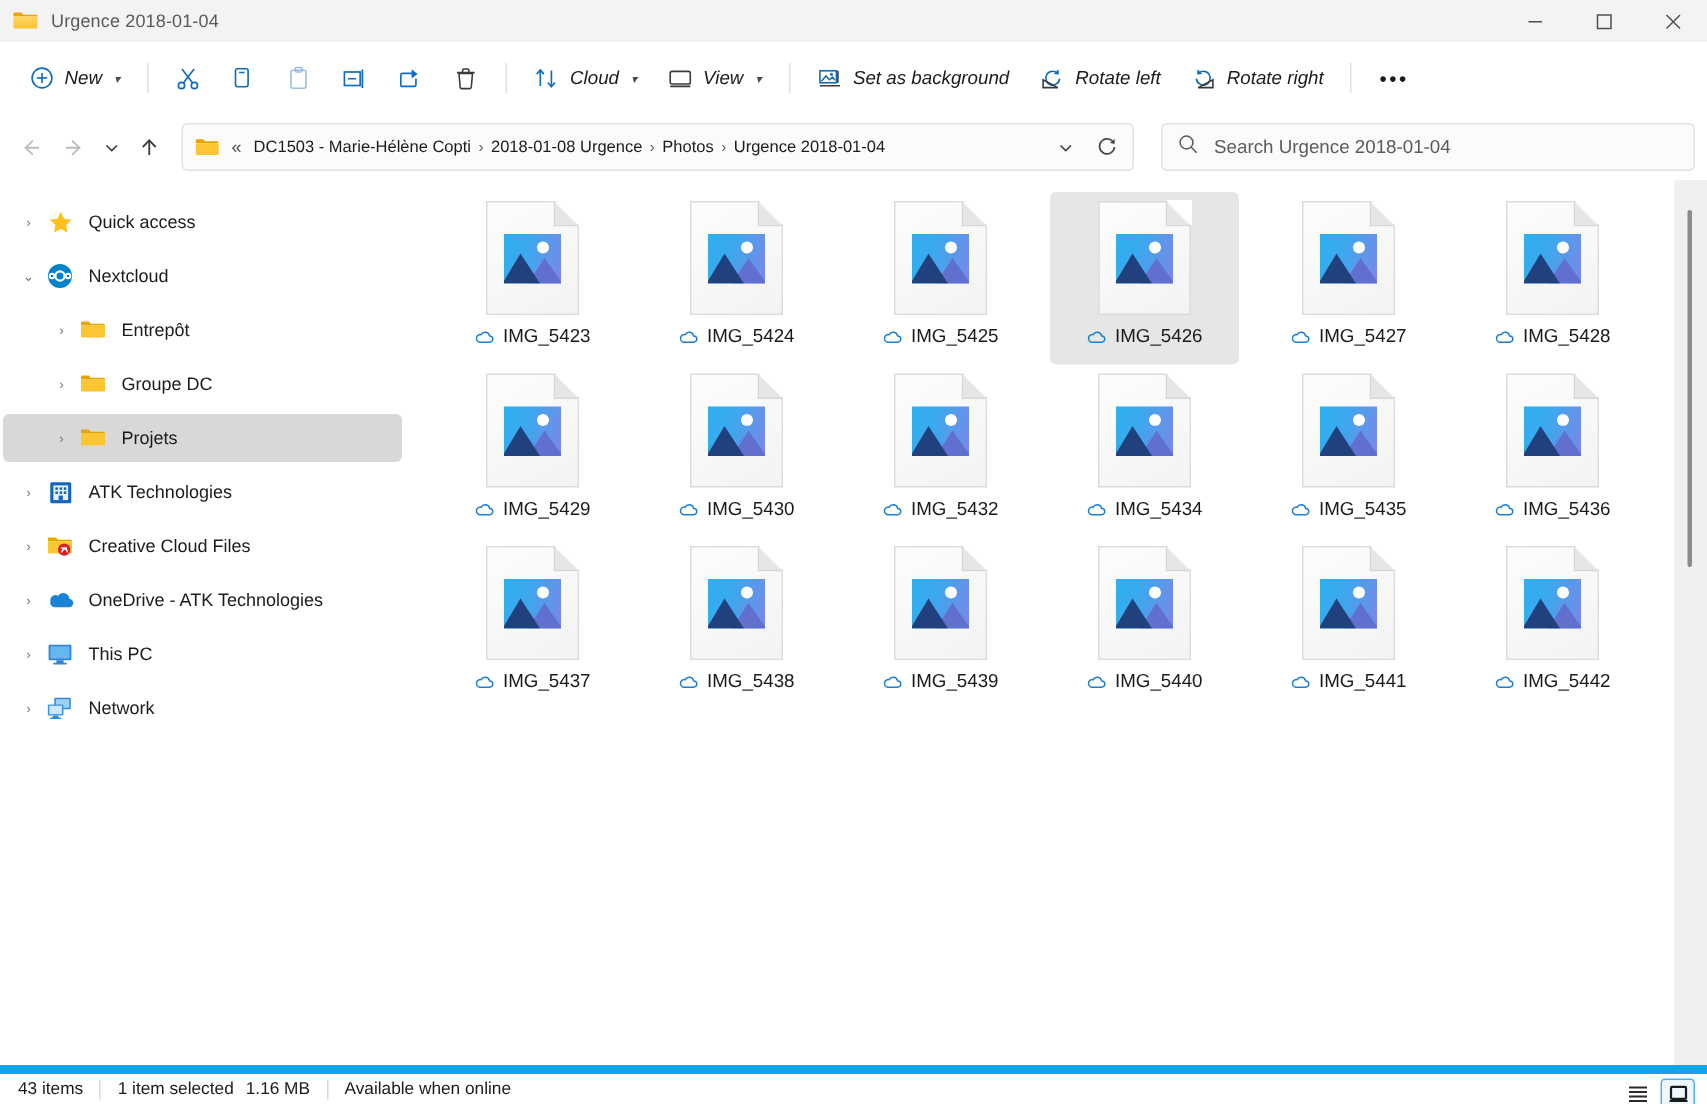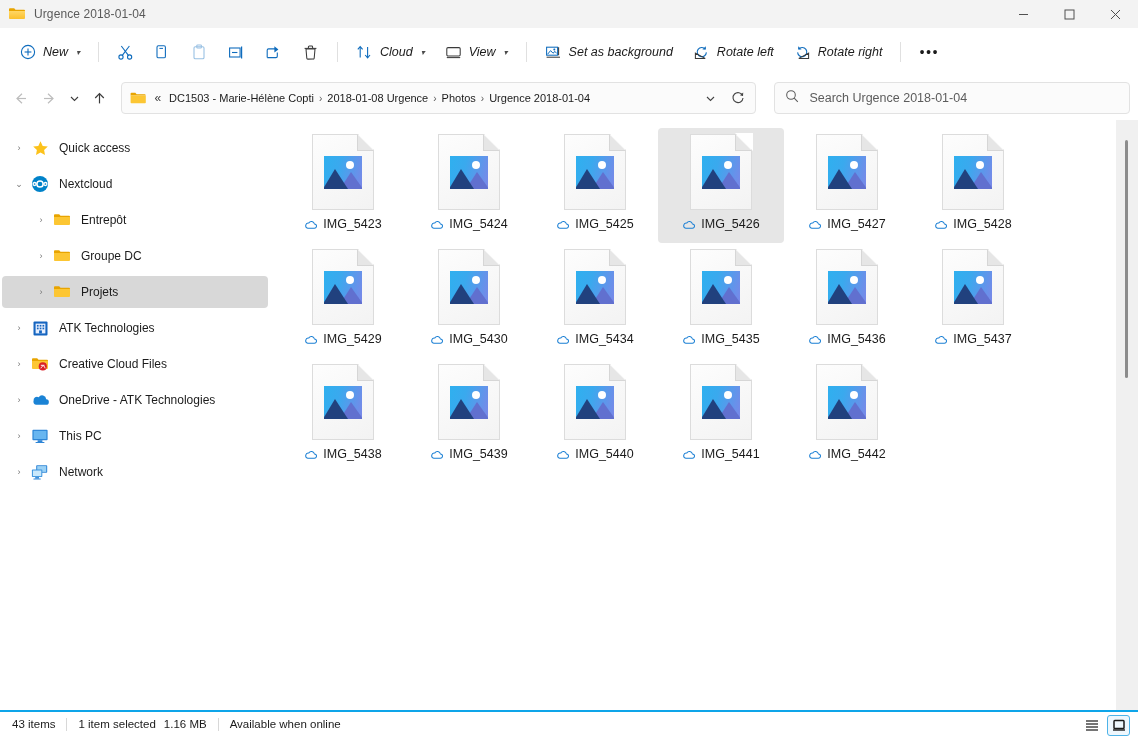--- a/index.html
+++ b/index.html
@@ -160,22 +160,22 @@
 
   
   .content {
     flex: 1;
     position: relative;
     background: #ffffff;
     overflow: hidden;
   }
   .grid {
     position: absolute;
-    left: 10px; top: 8px; right: 40px;
-    display: flex; flex-wrap: wrap;
+    left: 22px; top: 8px; right: 40px;
+    display: flex; flex-wrap: wrap; justify-content: space-between;
   }
   .tile {
     width: 126px; height: 115px;
     margin: 0 0 0 0;
     display: flex; flex-direction: column;
     align-items: center;
     border-radius: 4px;
     padding-top: 6px;
   }
   .tile.selected { background: #e6e6e6; }
@@ -250,21 +250,21 @@
     left: 9px; width: 3px;
     top: 20px; height: 238px;
     background: #8c8c8c;
     border-radius: 2px;
   }
 
   
   .statusbar {
     height: 16px; min-height: 26px;
     background: #ffffff;
-    border-top: 2px solid #0ea5e9;
+    border-top: 6px solid #0ea5e9;
     display: flex; align-items: center;
     padding: 0 8px 0 12px;
     position: relative;
   }
   .st-text { font-size: 11.5px; color: #1b1b1b; }
   .st-sep { width: 1px; height: 13px; background: #d8d8d8; margin: 0 11px; }
   .view-toggles {
     position: absolute; right: 8px; top: 0;
     height: 26px; display: flex; align-items: center; gap: 4px;
   }
@@ -813,20 +813,38 @@
               <div class="pic">
                 <div class="sun"></div>
                 <div class="mtn-right"></div>
                 <div class="mtn-left"></div>
               </div>
             </div>
             <div class="tile-label">
               <svg class="cloud-ico" viewBox="0 0 16 12">
                 <path d="M4.3 10.2 h7.6 a2.4 2.4 0 0 0 0-4.8 a3.4 3.4 0 0 0-6.4-1 A2.7 2.7 0 0 0 4.3 10.2 z" fill="none" stroke="#1a7fd4" stroke-width="1.15" stroke-linejoin="round"></path>
               </svg>
+              <span>IMG_5432</span>
+            </div>
+          </div>
+          <div class="tile">
+            <div class="thumb">
+              <div class="page"></div>
+              <div class="page-corner"></div>
+              <div class="page-fold"></div>
+              <div class="pic">
+                <div class="sun"></div>
+                <div class="mtn-right"></div>
+                <div class="mtn-left"></div>
+              </div>
+            </div>
+            <div class="tile-label">
+              <svg class="cloud-ico" viewBox="0 0 16 12">
+                <path d="M4.3 10.2 h7.6 a2.4 2.4 0 0 0 0-4.8 a3.4 3.4 0 0 0-6.4-1 A2.7 2.7 0 0 0 4.3 10.2 z" fill="none" stroke="#1a7fd4" stroke-width="1.15" stroke-linejoin="round"></path>
+              </svg>
               <span>IMG_5434</span>
             </div>
           </div>
           <div class="tile">
             <div class="thumb">
               <div class="page"></div>
               <div class="page-corner"></div>
               <div class="page-fold"></div>
               <div class="pic">
                 <div class="sun"></div>

